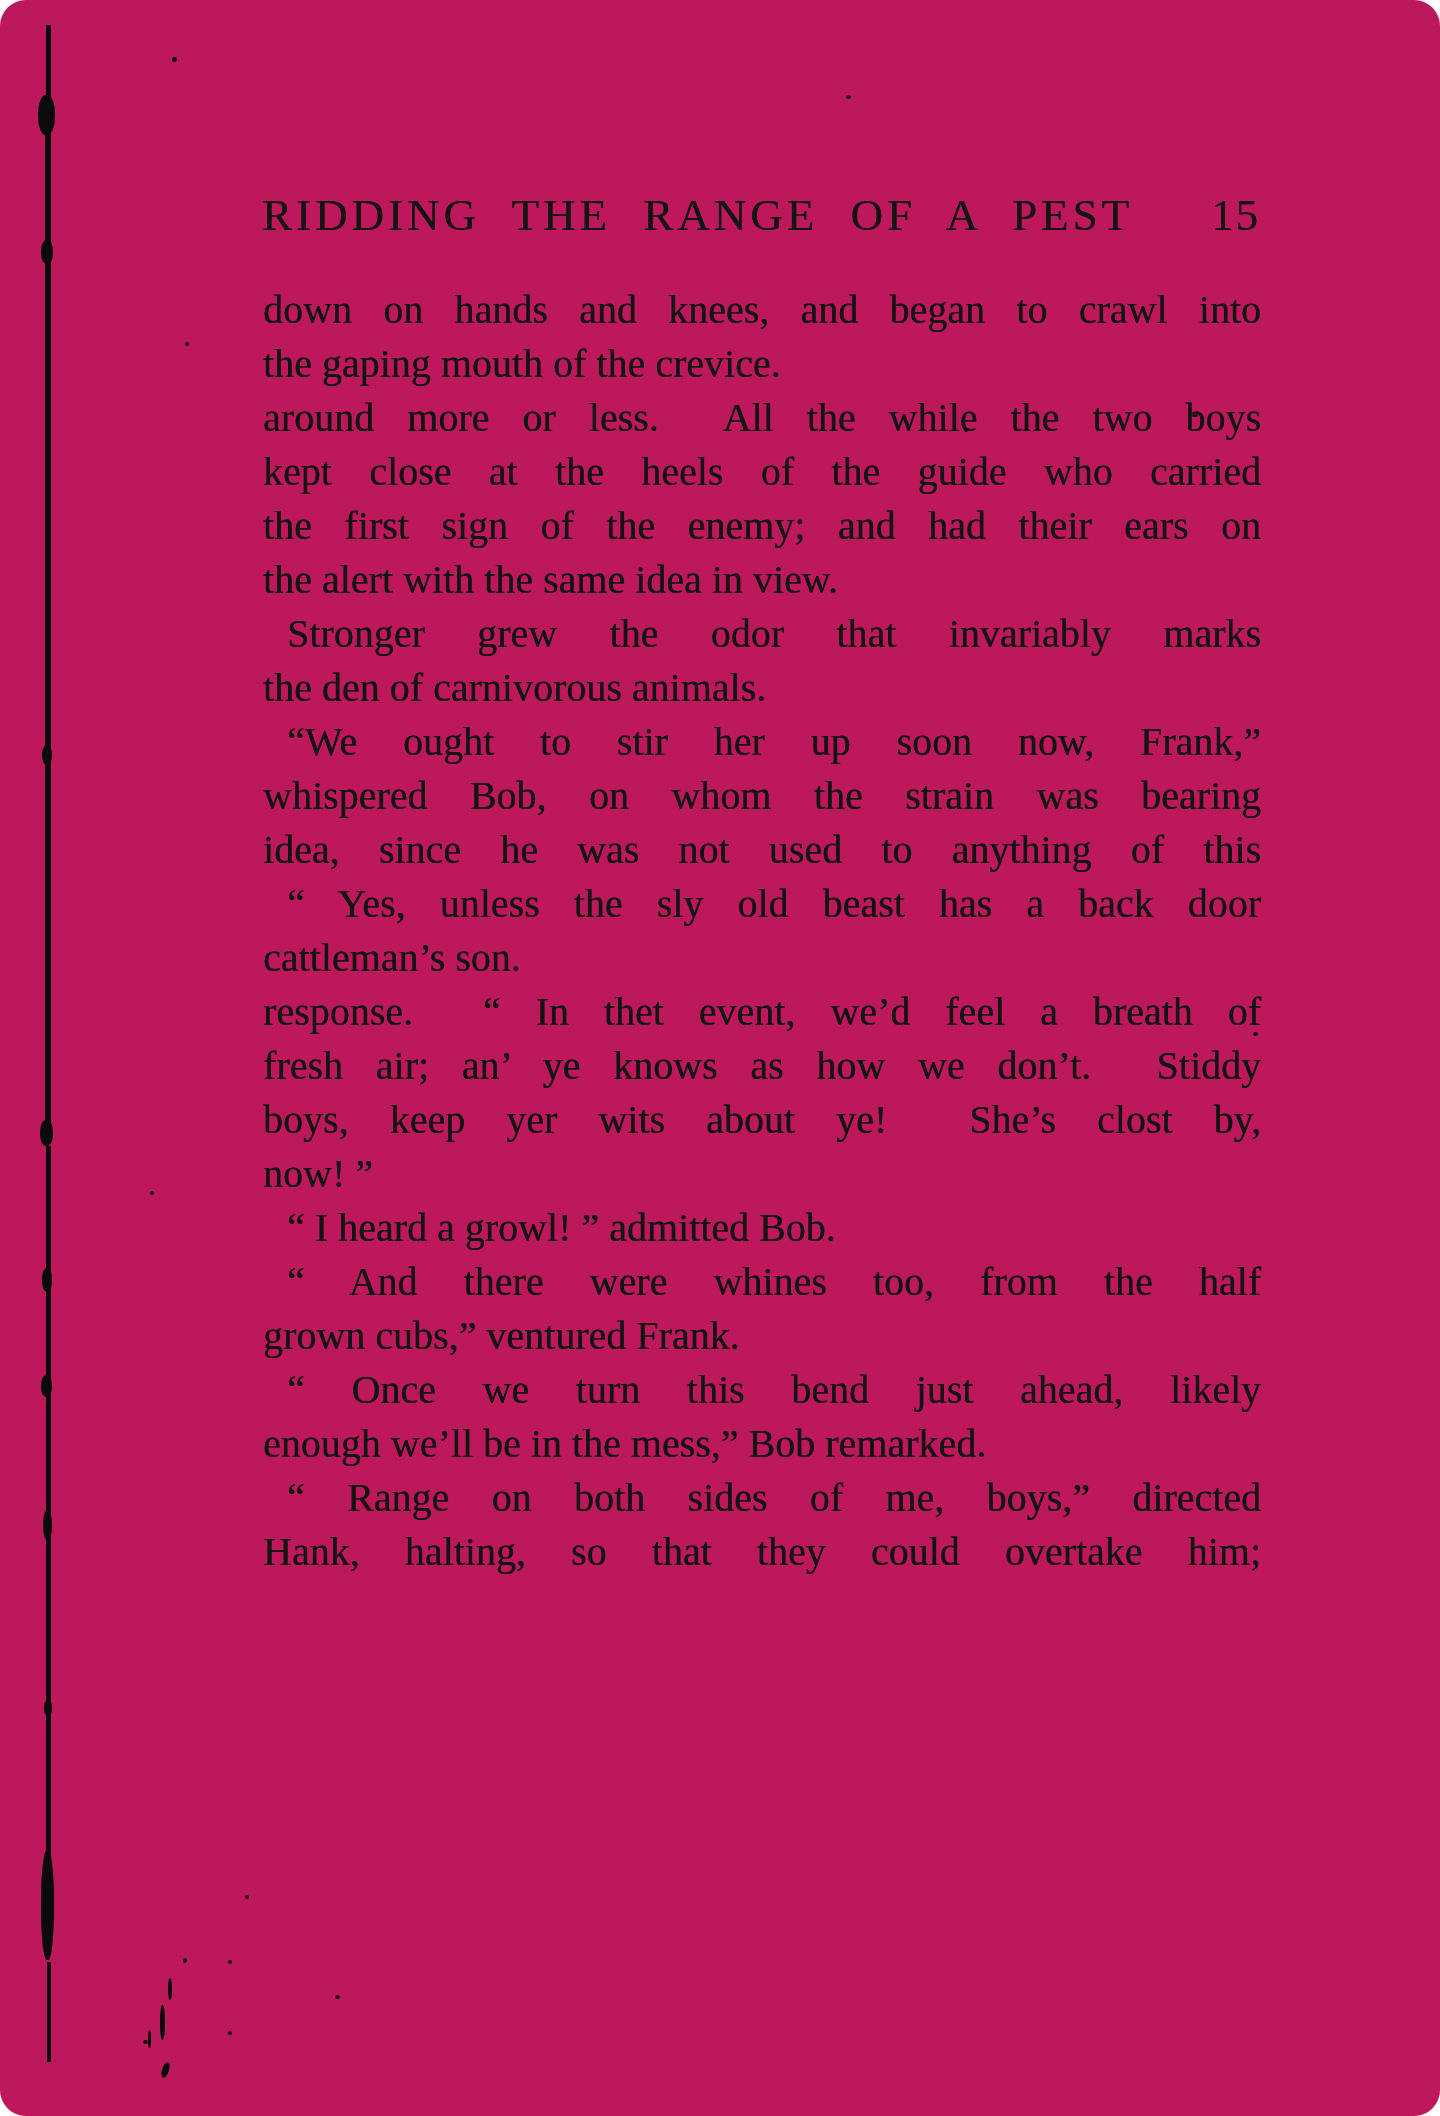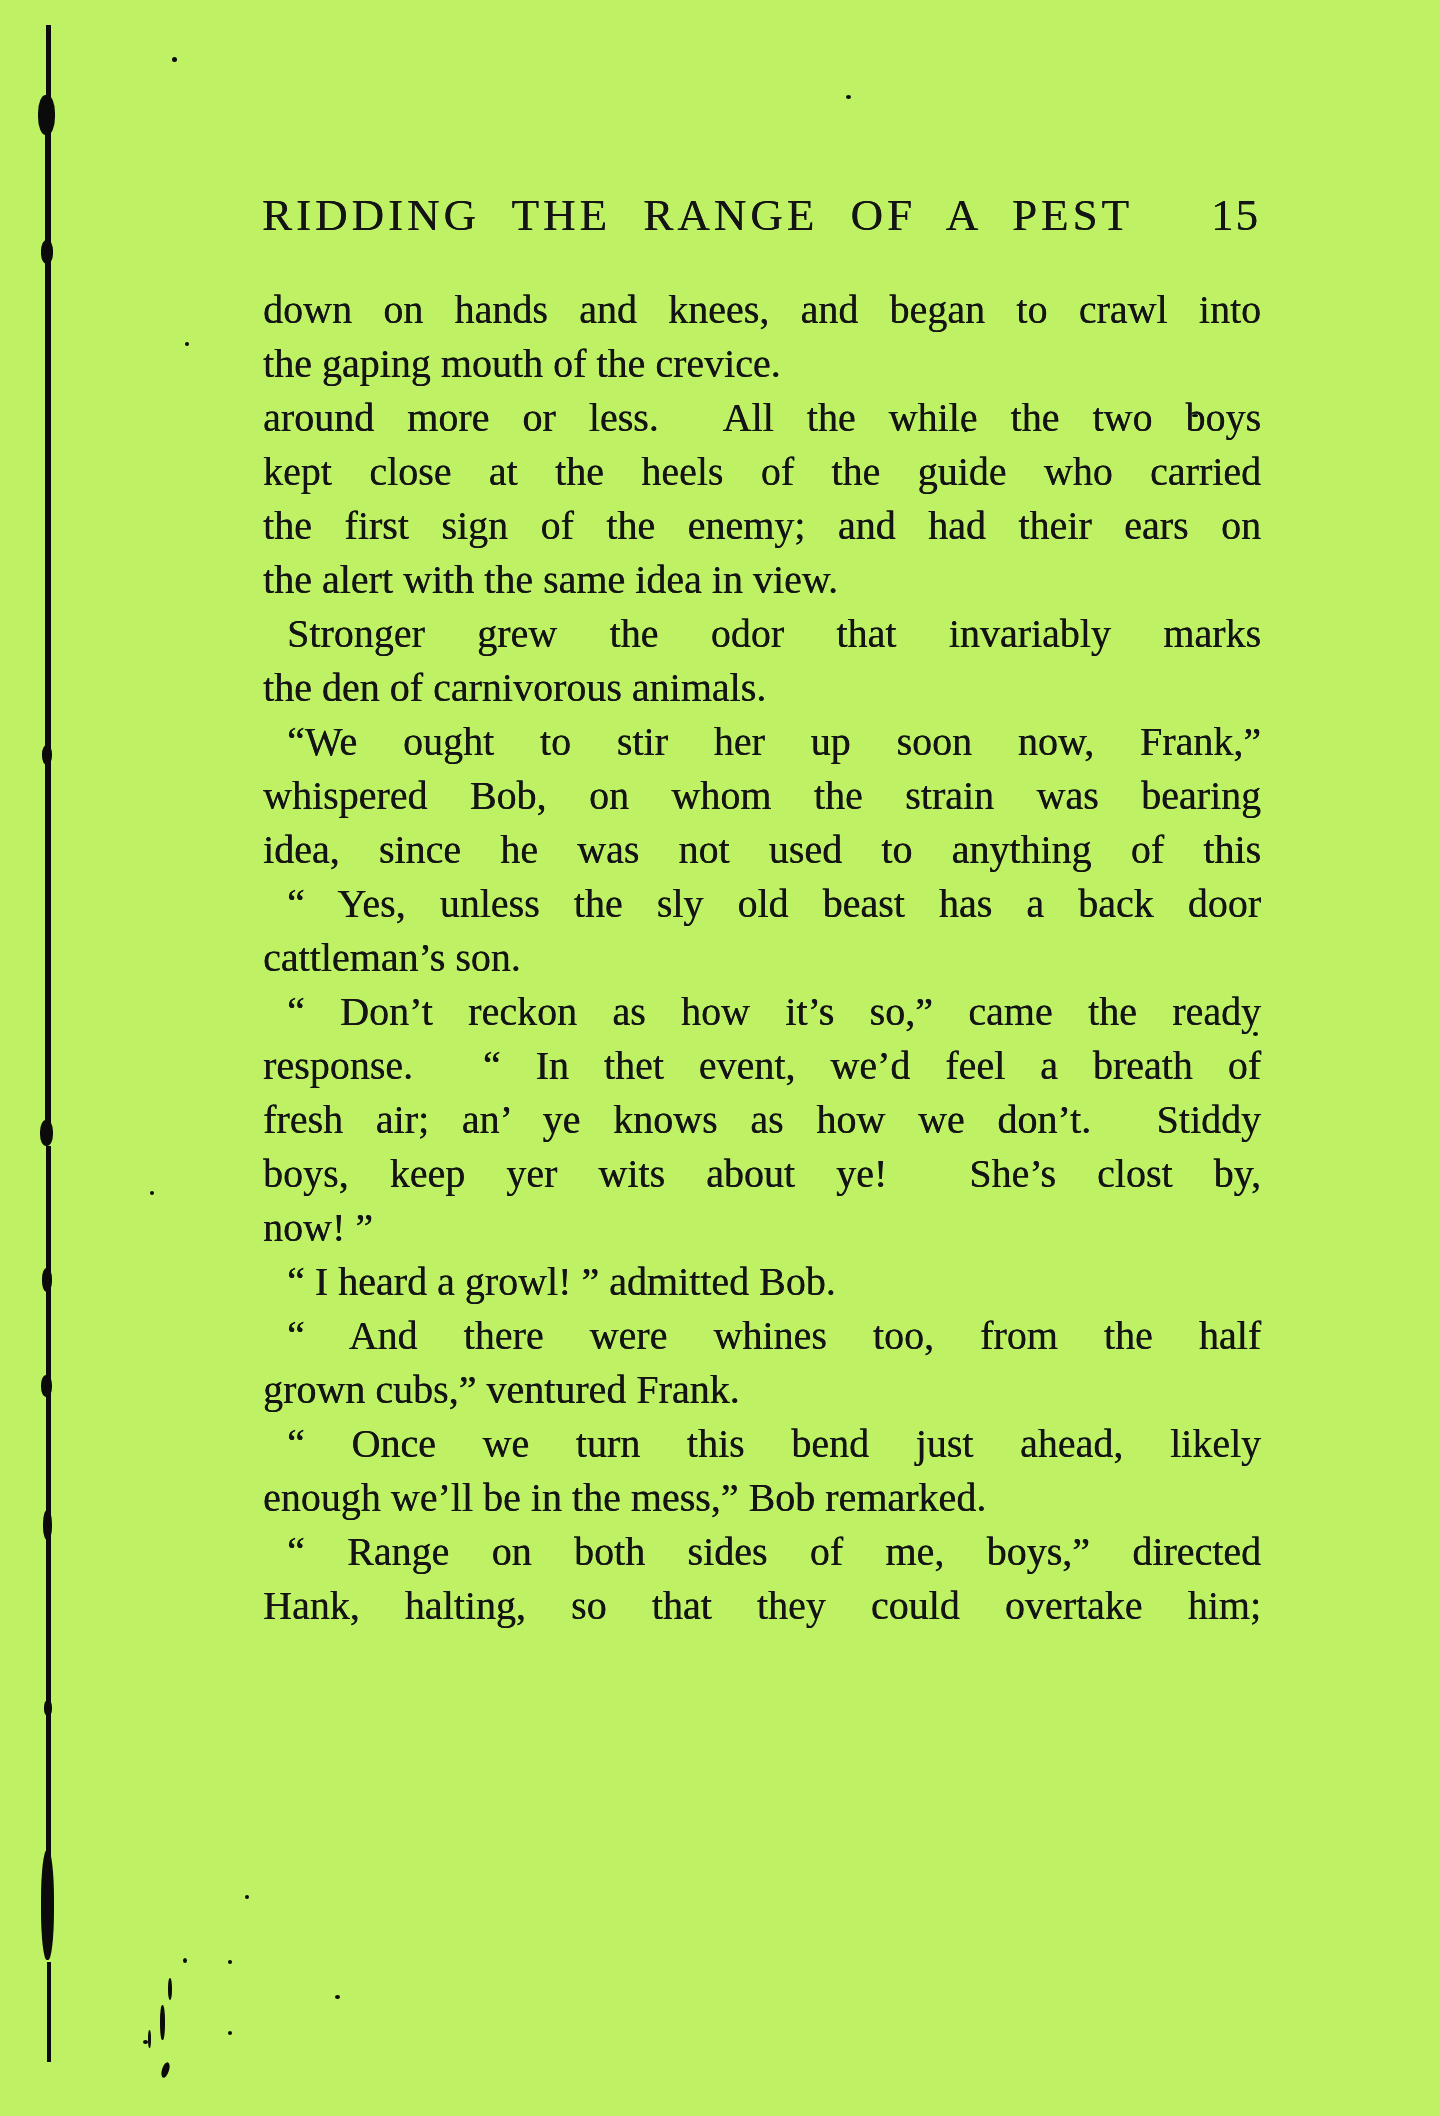--- a/index.html
+++ b/index.html
@@ -4,21 +4,21 @@
 <style>
   html,body{margin:0;padding:0;}
   body{
     width:1440px;height:2116px;
     background:#ffffff;
     font-family:"Liberation Serif", serif;
     color:#141414;
     position:relative;
     overflow:hidden;
   }
-  .page{position:absolute;inset:0;background:#bef264;}
+  .page{position:absolute;inset:0;background:#be185d;border-radius:26px;}
   
   .header{
     position:absolute;left:262px;top:192px;width:998px;
     display:flex;justify-content:space-between;align-items:baseline;
     font-size:45px;line-height:46px;
     letter-spacing:4px;word-spacing:17px;
     white-space:nowrap;
     text-shadow:0.35px 0 0 currentColor;
   }
   .header .num{letter-spacing:2px;word-spacing:0;margin-left:12px;}
@@ -75,21 +75,20 @@
       <div class="line">kept close at the heels of the guide who carried</div>
       <div class="line">the first sign of the enemy; and had their ears on</div>
       <div class="line left">the alert with the same idea in view.</div>
       <div class="line indent">Stronger grew the odor that invariably marks</div>
       <div class="line left">the den of carnivorous animals.</div>
       <div class="line indent">“We ought to stir her up soon now, Frank,”</div>
       <div class="line">whispered Bob, on whom the strain was bearing</div>
       <div class="line">idea, since he was not used to anything of this</div>
       <div class="line indent">“ Yes, unless the sly old beast has a back door</div>
       <div class="line left">cattleman’s son.</div>
-      <div class="line indent">“ Don’t reckon as how it’s so,” came the ready</div>
       <div class="line">response.&nbsp; “ In thet event, we’d feel a breath of</div>
       <div class="line">fresh air; an’ ye knows as how we don’t.&nbsp; Stiddy</div>
       <div class="line">boys, keep yer wits about ye!&nbsp; She’s clost by,</div>
       <div class="line left">now! ”</div>
       <div class="line left indent">“ I heard a growl! ” admitted Bob.</div>
       <div class="line indent">“ And there were whines too, from the half</div>
       <div class="line left">grown cubs,” ventured Frank.</div>
       <div class="line indent">“ Once we turn this bend just ahead, likely</div>
       <div class="line left">enough we’ll be in the mess,” Bob remarked.</div>
       <div class="line indent">“ Range on both sides of me, boys,” directed</div>

